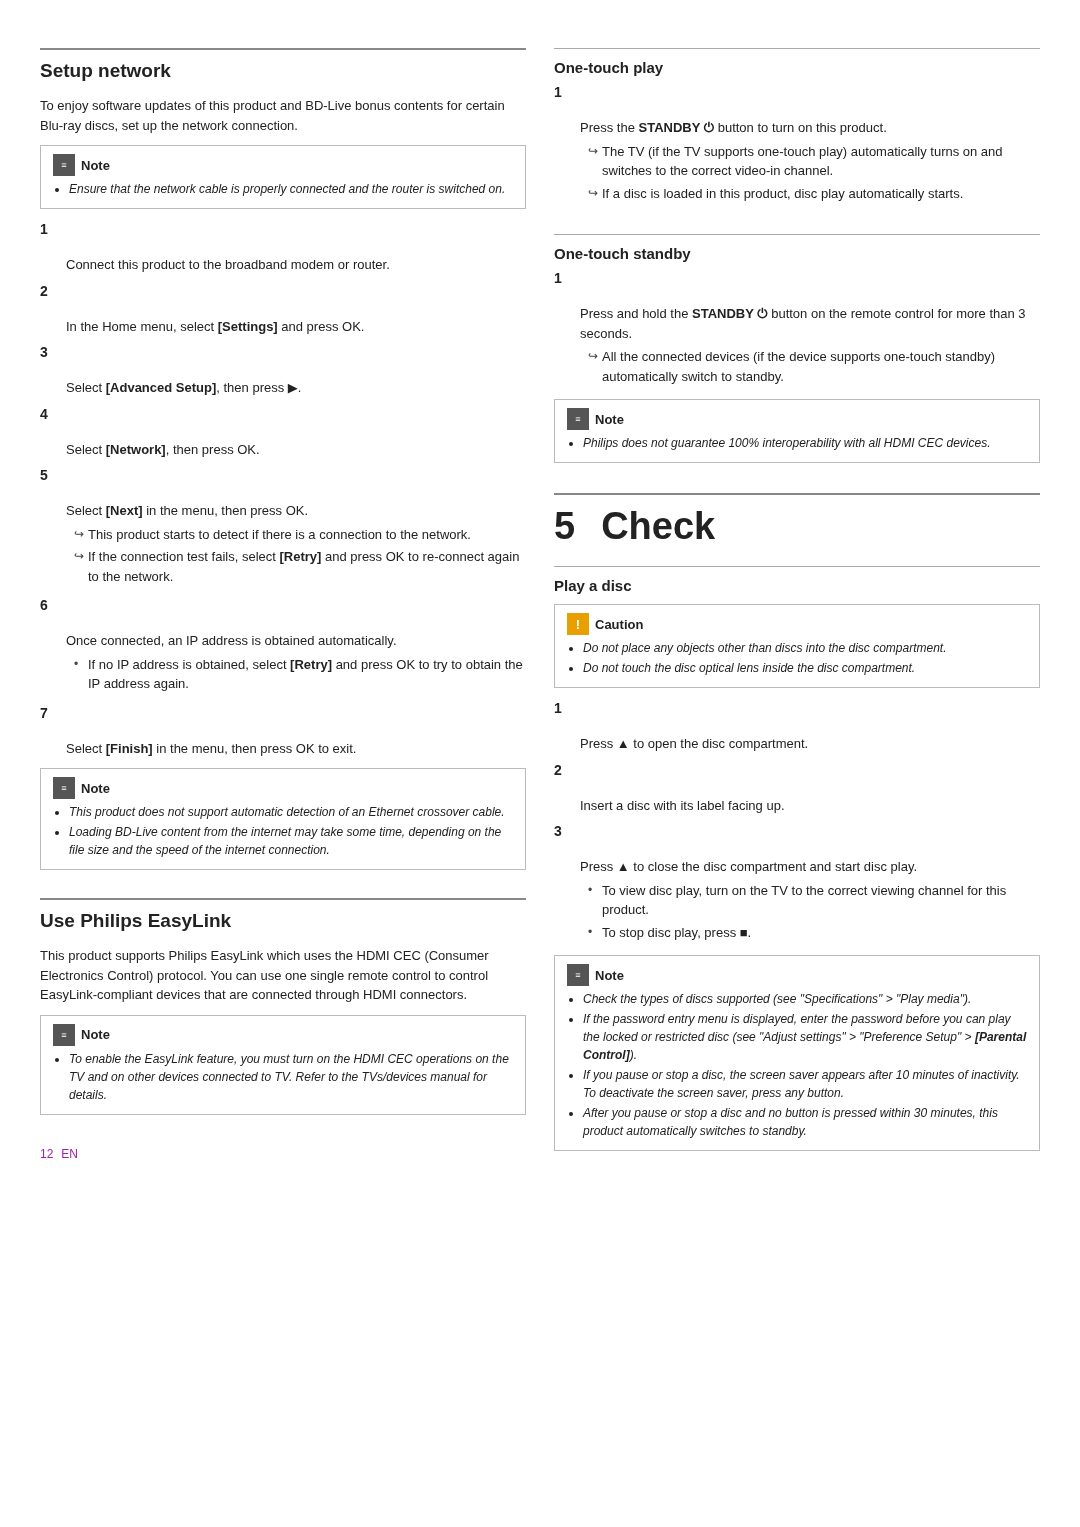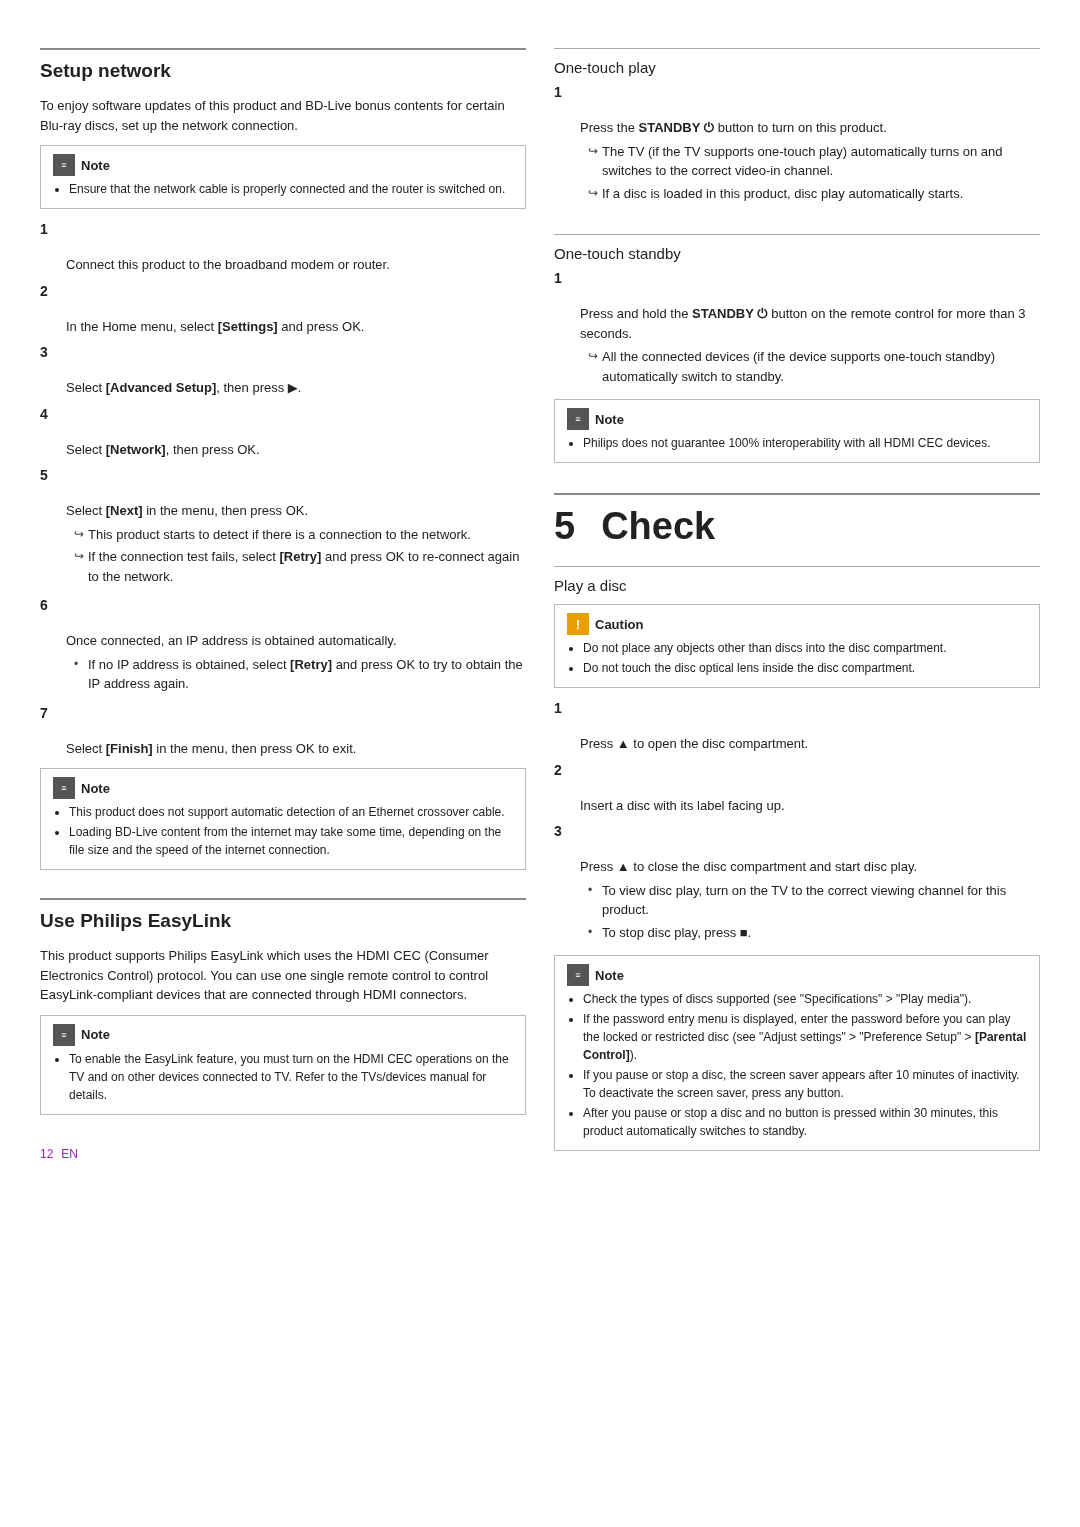--- a/index.html
+++ b/index.html
@@ -25,21 +25,21 @@
     h2 {
       font-size: 19px;
       font-weight: bold;
       margin-bottom: 8px;
       padding-bottom: 6px;
       border-top: 2px solid #888;
       padding-top: 10px;
     }
     h3 {
       font-size: 15px;
-      font-weight: normal;
+      font-weight: bold;
       margin-bottom: 6px;
       padding-top: 10px;
       border-top: 1px solid #aaa;
     }
     .section-intro {
       font-size: 13px;
       line-height: 1.5;
       margin-bottom: 10px;
     }
     .note-box {
@@ -72,20 +72,21 @@
       display: flex;
       align-items: center;
       gap: 6px;
       font-weight: bold;
       margin-bottom: 4px;
       font-size: 13px;
     }
     .note-box ul {
       list-style: disc;
       padding-left: 16px;
+      font-style: italic;
     }
     .note-box ul li {
       font-size: 12px;
       line-height: 1.5;
       margin-bottom: 2px;
     }
     .steps-list {
       list-style: none;
       padding: 0;
       margin-bottom: 10px;

